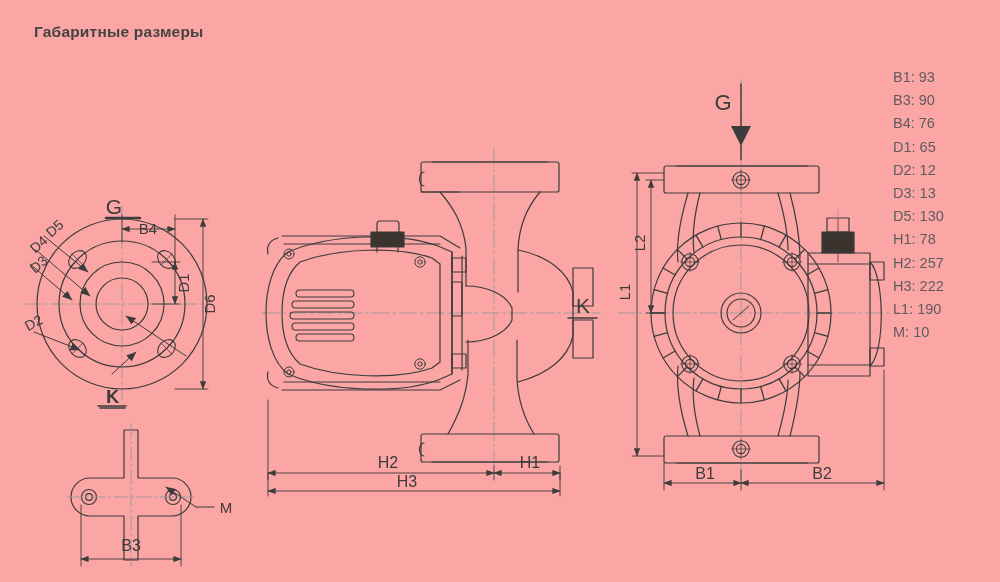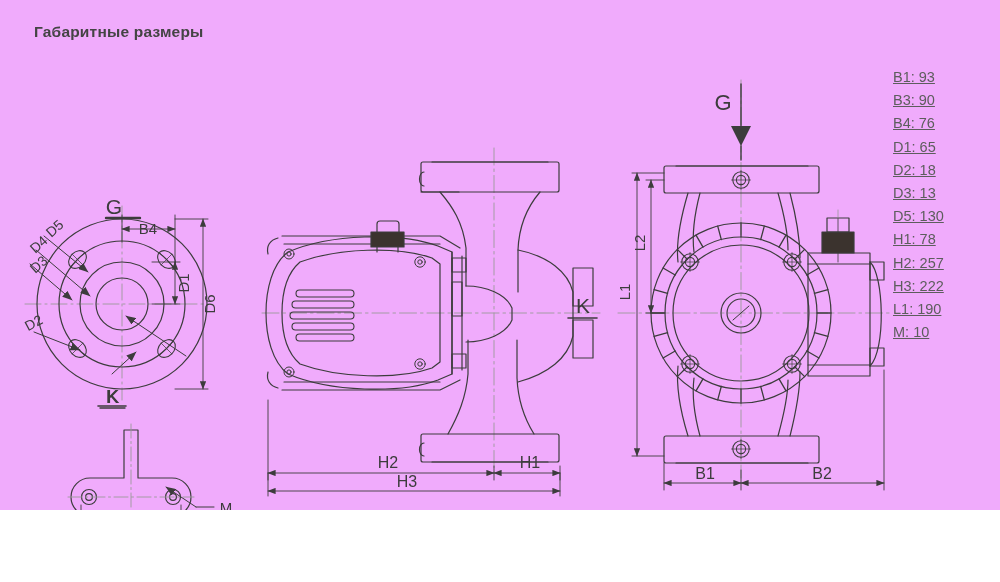--- a/index.html
+++ b/index.html
@@ -8,22 +8,22 @@
     padding: 0;
     background: #ffffff;
   }
   body {
     font-family: "Liberation Sans", sans-serif;
     color: #3a3a3a;
   }
   #page {
     position: relative;
     width: 1000px;
-    height: 510px;
-    background: #f0abfc;
+    height: 582px;
+    background: #fca5a5;
     overflow: hidden;
   }
   #page-title {
     position: absolute;
     left: 34px;
     top: 23px;
     font-size: 15.5px;
     font-weight: bold;
     color: #444444;
     letter-spacing: 0.2px;
@@ -33,21 +33,20 @@
     position: absolute;
     left: 893px;
     top: 66px;
     width: 107px;
   }
   .dim-row {
     font-size: 14.5px;
     line-height: 23.2px;
     color: #5d5d5d;
     white-space: nowrap;
-    text-decoration: underline;
   }
   svg.draw {
     position: absolute;
     left: 0;
     top: 0;
     width: 1000px;
     height: 582px;
   }
   svg text {
     font-family: "Liberation Sans", sans-serif;
@@ -422,21 +421,21 @@
     <text x="630" y="292" font-size="15" text-anchor="middle" transform="rotate(-90 630 292)">L1</text>
     <text x="705" y="479" font-size="16" text-anchor="middle">B1</text>
     <text x="822" y="479" font-size="16" text-anchor="middle">B2</text>
   </svg>
 
   <div class="dim-list">
     <div class="dim-row">B1: 93</div>
     <div class="dim-row">B3: 90</div>
     <div class="dim-row">B4: 76</div>
     <div class="dim-row">D1: 65</div>
-    <div class="dim-row">D2: 18</div>
+    <div class="dim-row">D2: 12</div>
     <div class="dim-row">D3: 13</div>
     <div class="dim-row">D5: 130</div>
     <div class="dim-row">H1: 78</div>
     <div class="dim-row">H2: 257</div>
     <div class="dim-row">H3: 222</div>
     <div class="dim-row">L1: 190</div>
     <div class="dim-row">M: 10</div>
   </div>
 
 </div>

